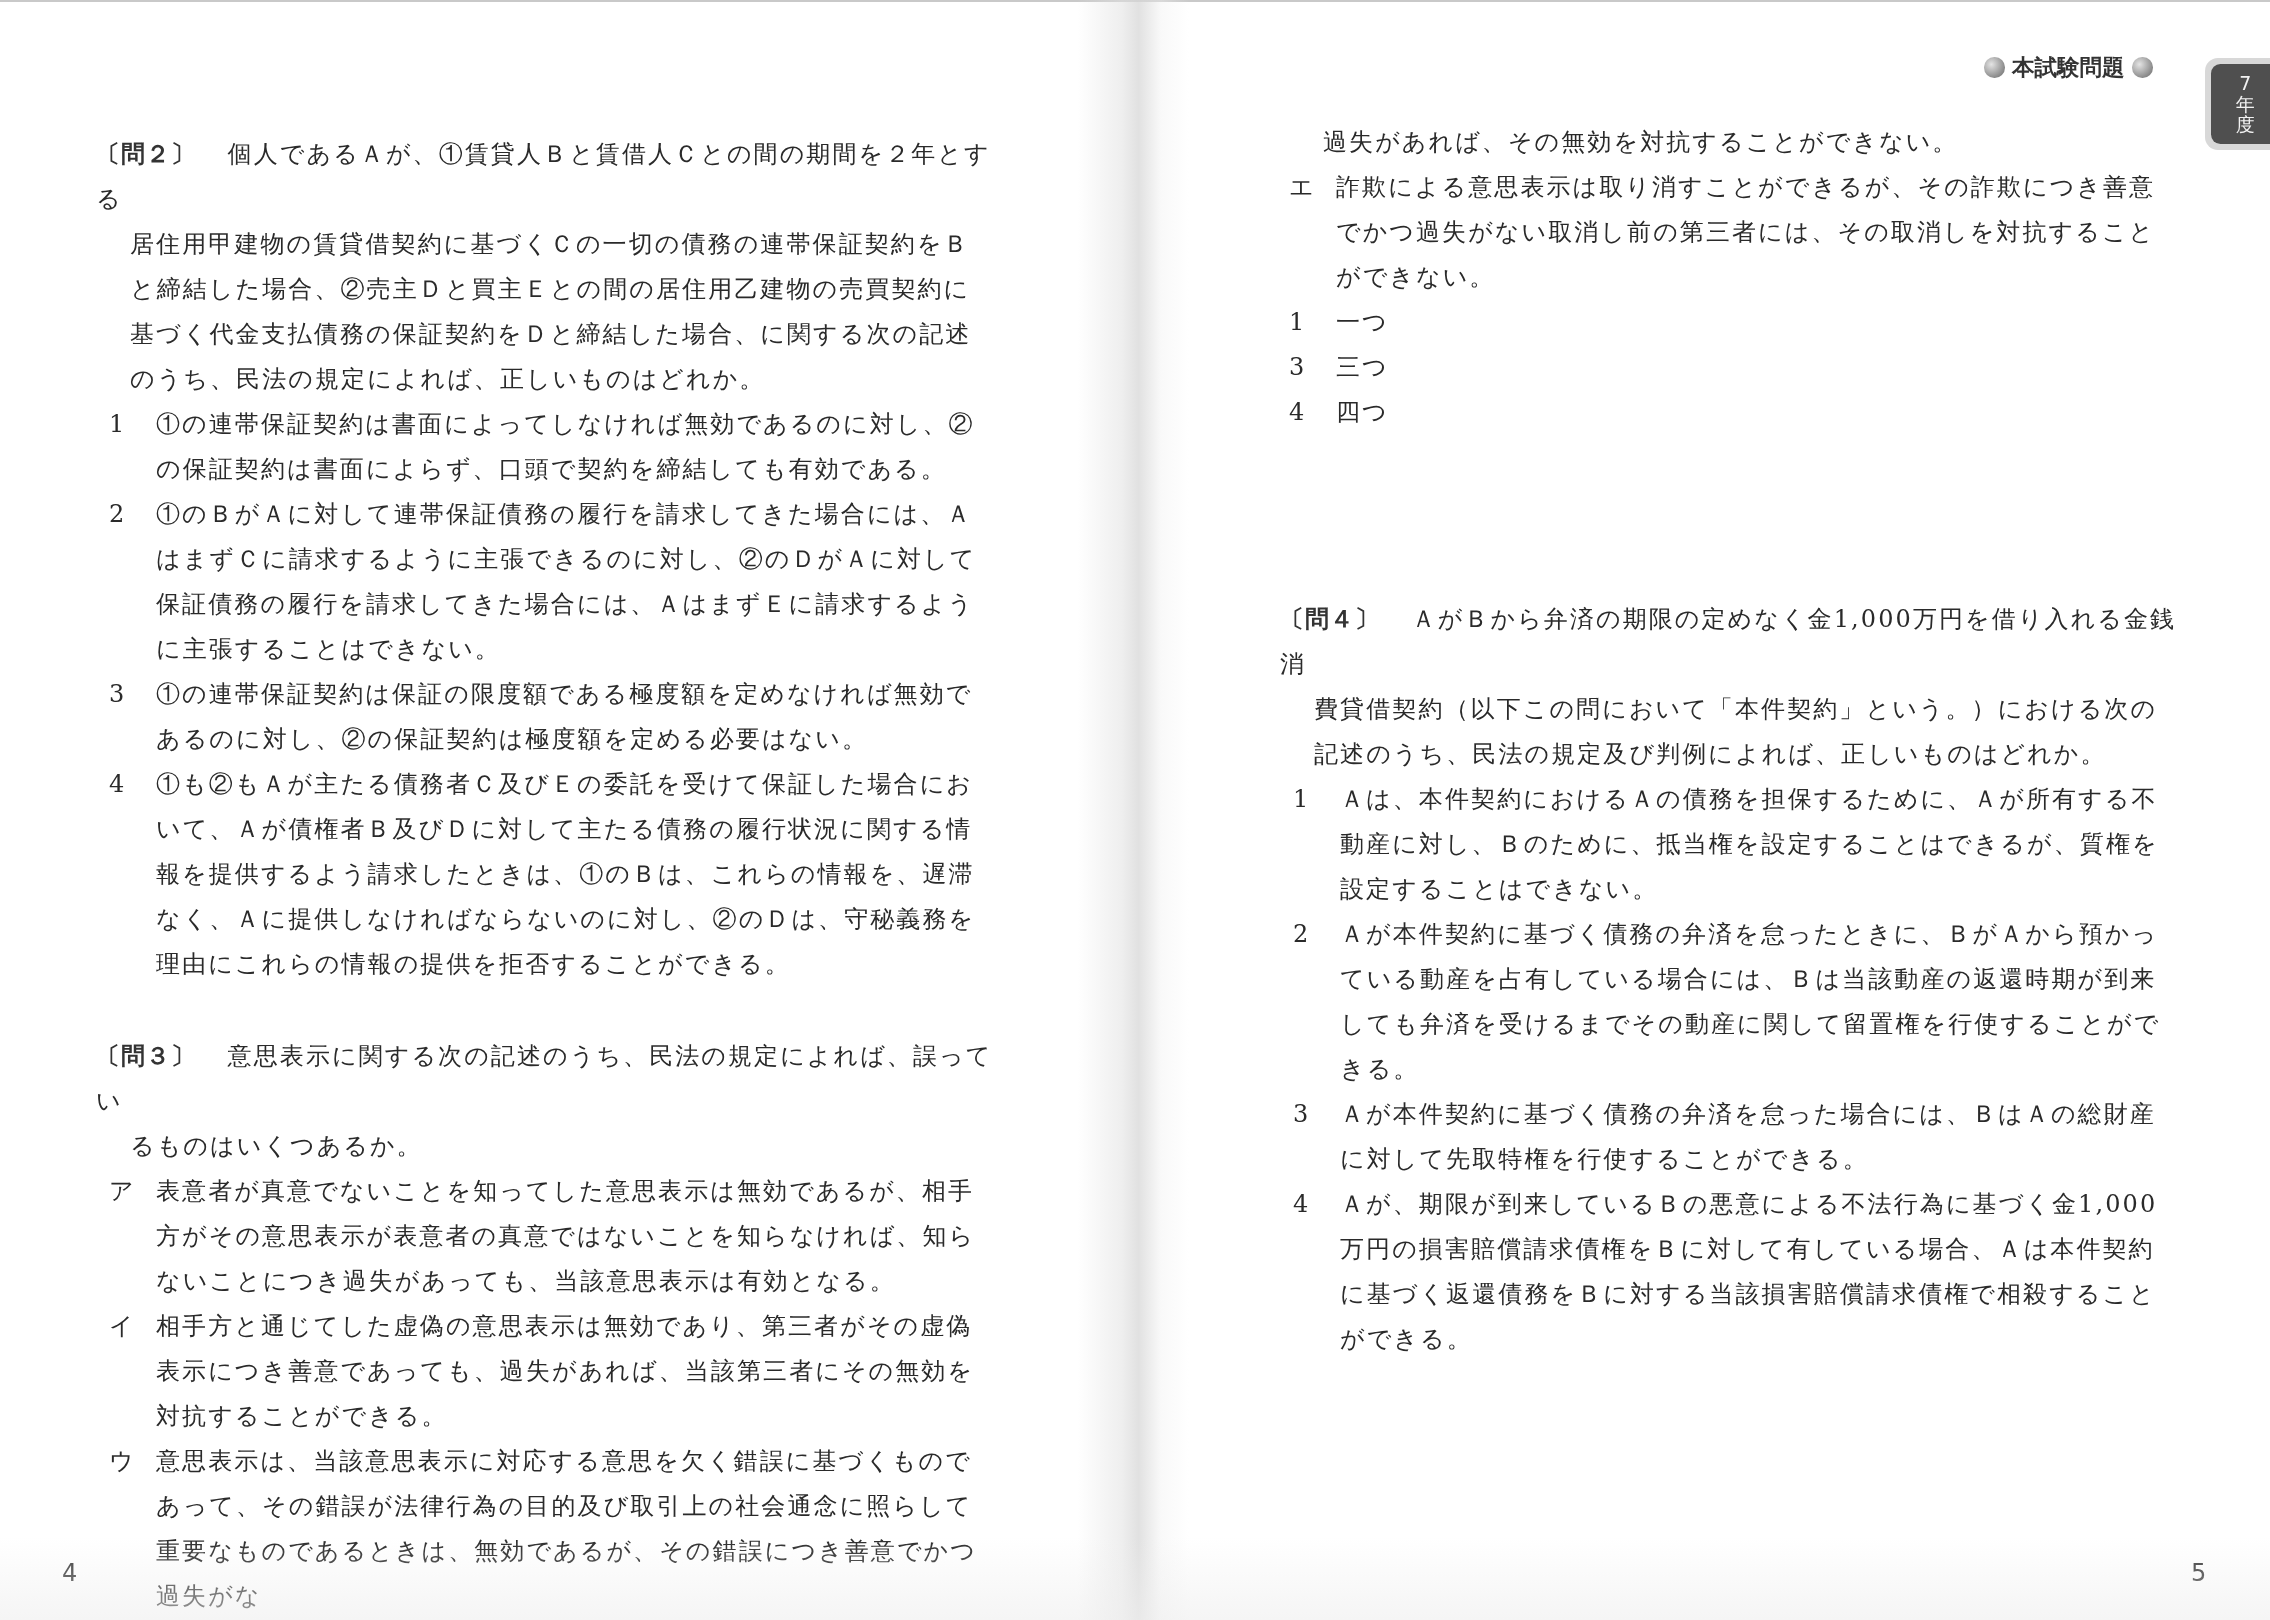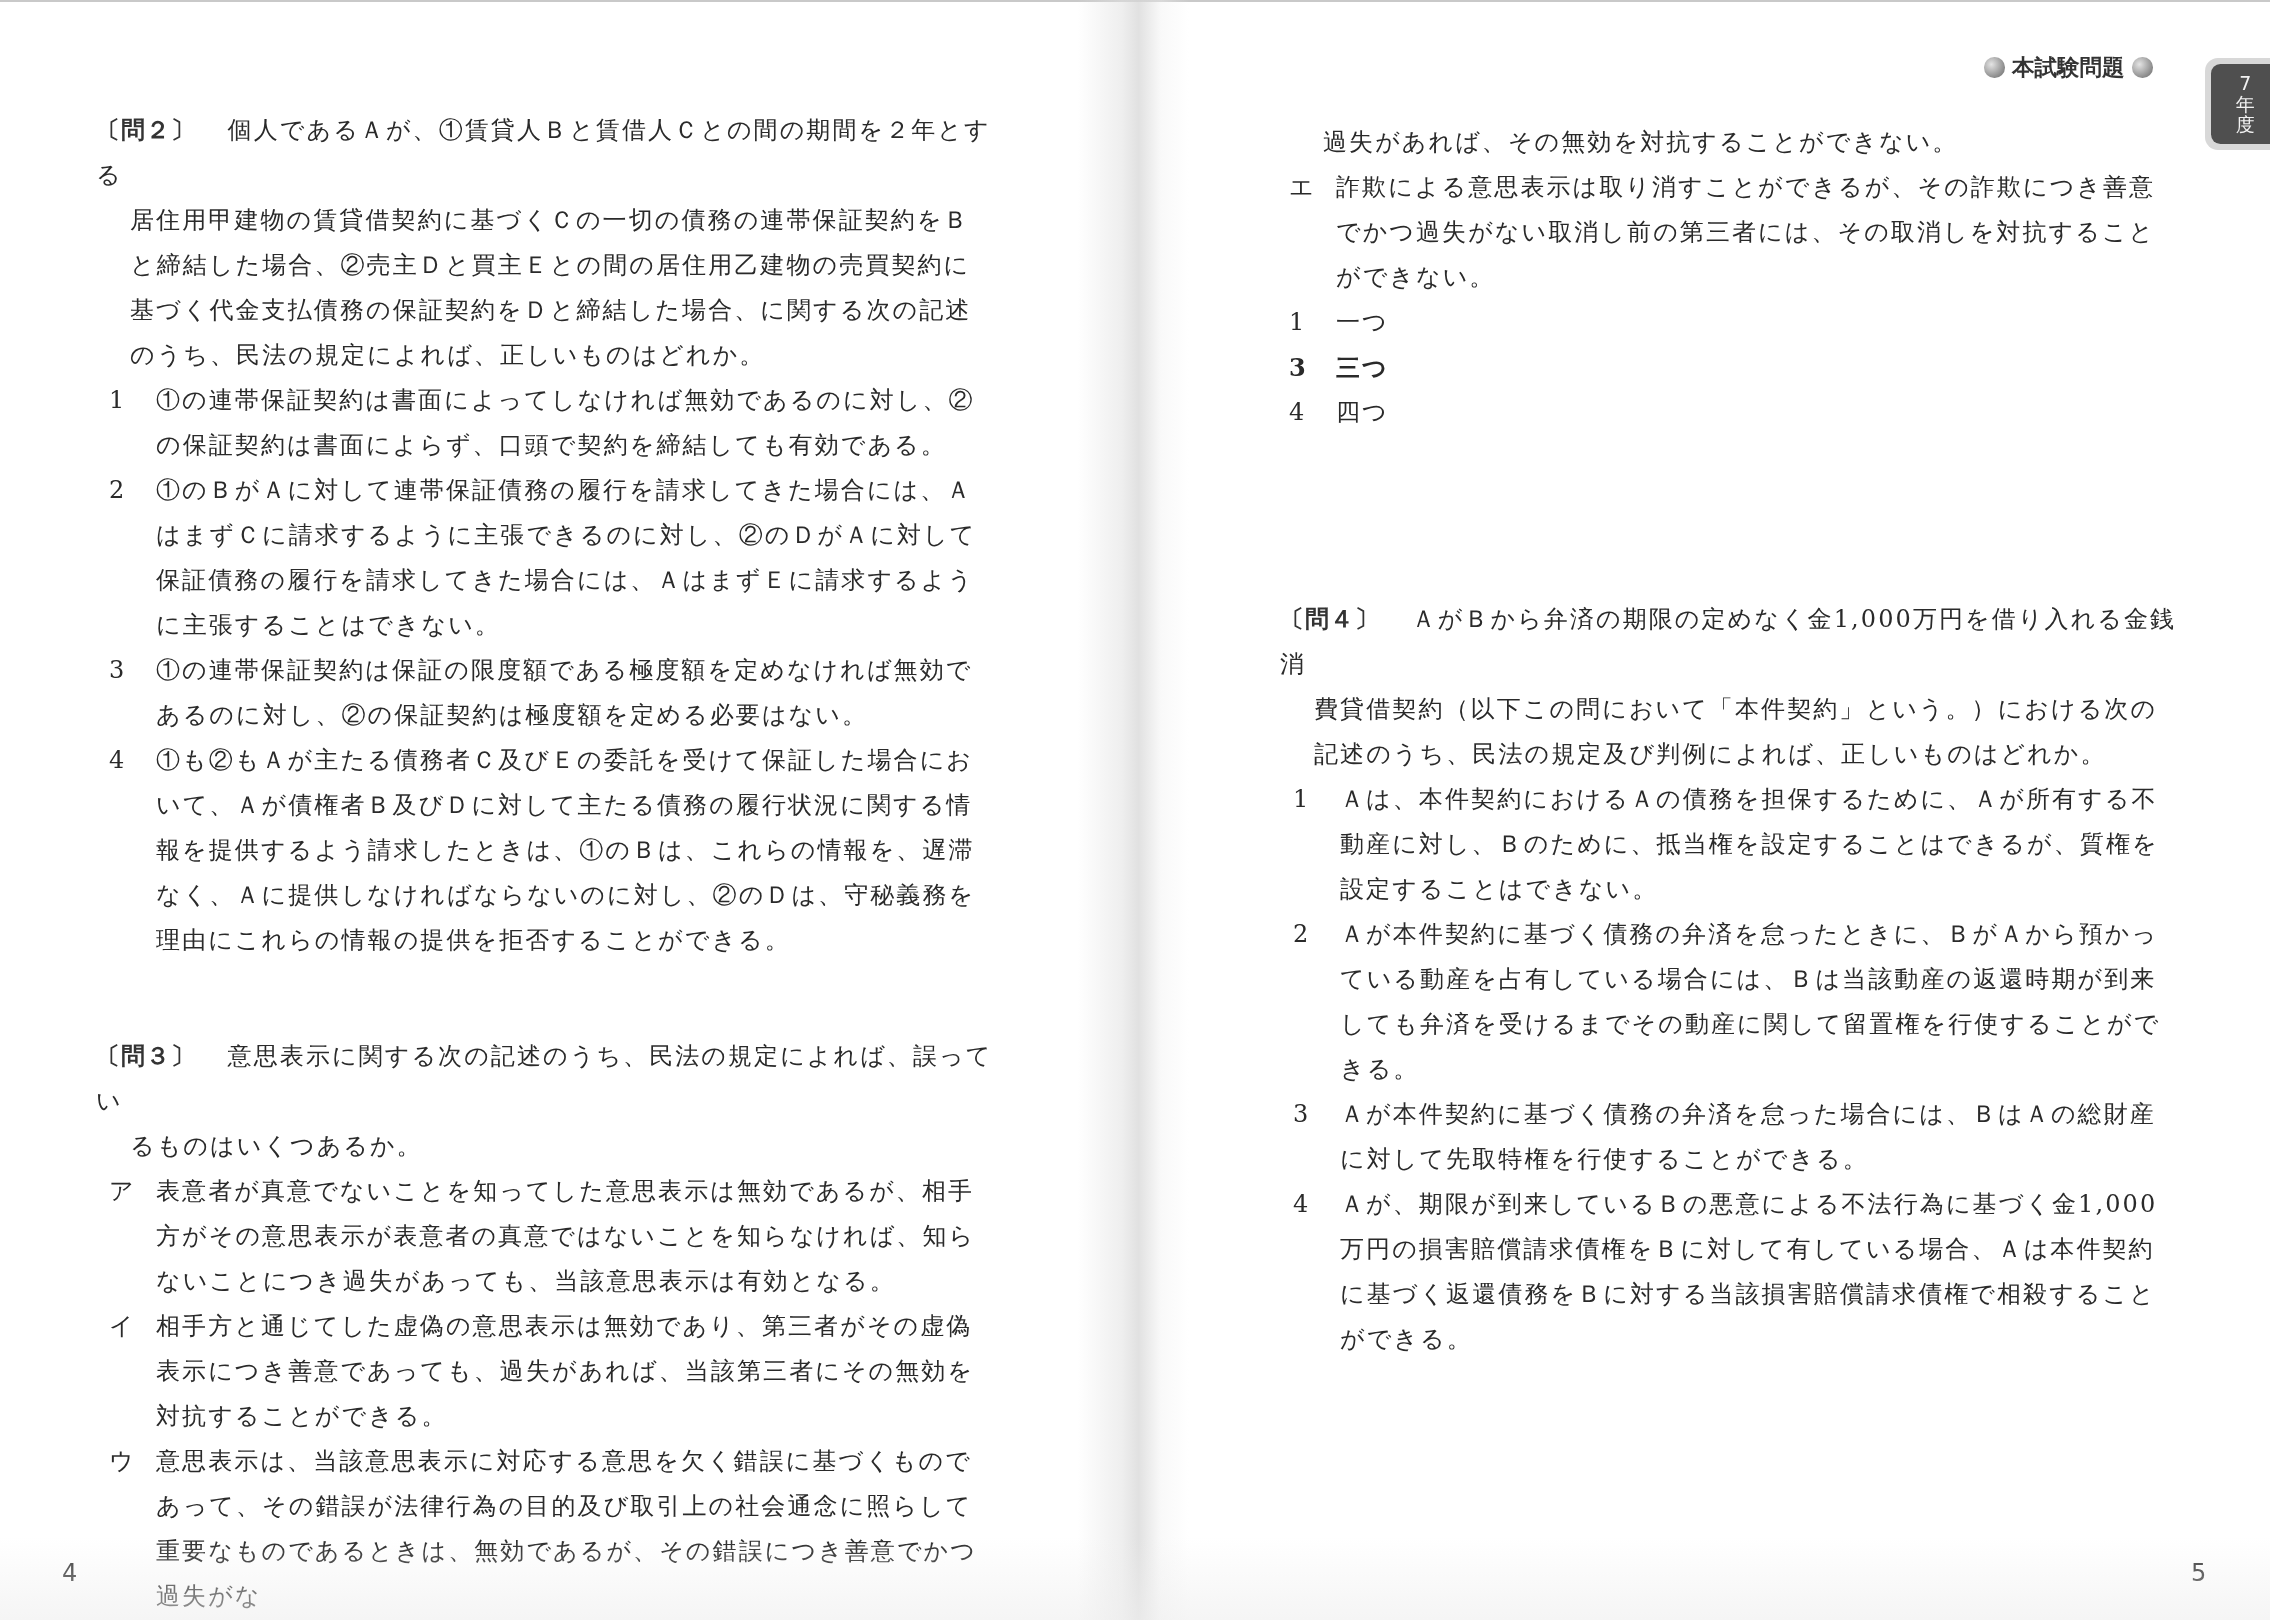--- a/index.html
+++ b/index.html
@@ -52,21 +52,21 @@
     font-family:"DejaVu Sans","Liberation Sans",sans-serif; color:#f2f2f2; font-size:19px; line-height:20.6px;
   }
 </style>
 </head>
 <body>
 
 <div class="topline"></div>
 
 <div class="page left">
 
-  <div class="block" style="top:108px;">
+  <div class="block" style="top:132px;">
     <span class="q-head">
       <span class="q-num">〔問２〕</span><span>個人であるＡが、①賃貸人Ｂと賃借人Ｃとの間の期間を２年とする</span>
     </span>
     <span class="q-cont">居住用甲建物の賃貸借契約に基づくＣの一切の債務の連帯保証契約をＢと締結した場合、②売主Ｄと買主Ｅとの間の居住用乙建物の売買契約に基づく代金支払債務の保証契約をＤと締結した場合、に関する次の記述のうち、民法の規定によれば、正しいものはどれか。</span>
     <span class="opt"><span class="lbl">1</span><span>①の連帯保証契約は書面によってしなければ無効であるのに対し、②の保証契約は書面によらず、口頭で契約を締結しても有効である。</span></span>
     <span class="opt"><span class="lbl">2</span><span>①のＢがＡに対して連帯保証債務の履行を請求してきた場合には、ＡはまずＣに請求するように主張できるのに対し、②のＤがＡに対して保証債務の履行を請求してきた場合には、ＡはまずＥに請求するように主張することはできない。</span></span>
     <span class="opt"><span class="lbl">3</span><span>①の連帯保証契約は保証の限度額である極度額を定めなければ無効であるのに対し、②の保証契約は極度額を定める必要はない。</span></span>
     <span class="opt"><span class="lbl">4</span><span>①も②もＡが主たる債務者Ｃ及びＥの委託を受けて保証した場合において、Ａが債権者Ｂ及びＤに対して主たる債務の履行状況に関する情報を提供するよう請求したときは、①のＢは、これらの情報を、遅滞なく、Ａに提供しなければならないのに対し、②のＤは、守秘義務を理由にこれらの情報の提供を拒否することができる。</span></span>
   </div>
 
@@ -96,21 +96,21 @@
       <span>7</span>
       <span>年</span>
       <span>度</span>
     </div>
   </div>
 
   <div class="block" style="top:120px;">
     <span class="q-cont" style="padding-left:47px;">過失があれば、その無効を対抗することができない。</span>
     <span class="opt"><span class="lbl">エ</span><span>詐欺による意思表示は取り消すことができるが、その詐欺につき善意でかつ過失がない取消し前の第三者には、その取消しを対抗することができない。</span></span>
     <span class="choice" style="padding-left:13px;"><span class="lbl">1</span><span>一つ</span></span>
-    <span class="choice" style="padding-left:13px;font-weight:bold;"><span class="lbl">3</span><span>三つ</span></span>
+    <span class="choice" style="padding-left:13px;"><span class="lbl">3</span><span>三つ</span></span>
     <span class="choice" style="padding-left:13px;"><span class="lbl">4</span><span>四つ</span></span>
   </div>
 
   <div class="block" style="top:597px; left:90px;">
     <span class="q-head">
       <span class="q-num">〔問４〕</span><span>ＡがＢから弁済の期限の定めなく金1,000万円を借り入れる金銭消</span>
     </span>
     <span class="q-cont">費貸借契約（以下この問において「本件契約」という。）における次の記述のうち、民法の規定及び判例によれば、正しいものはどれか。</span>
     <span class="opt"><span class="lbl">1</span><span>Ａは、本件契約におけるＡの債務を担保するために、Ａが所有する不動産に対し、Ｂのために、抵当権を設定することはできるが、質権を設定することはできない。</span></span>
     <span class="opt"><span class="lbl">2</span><span>Ａが本件契約に基づく債務の弁済を怠ったときに、ＢがＡから預かっている動産を占有している場合には、Ｂは当該動産の返還時期が到来しても弁済を受けるまでその動産に関して留置権を行使することができる。</span></span>

